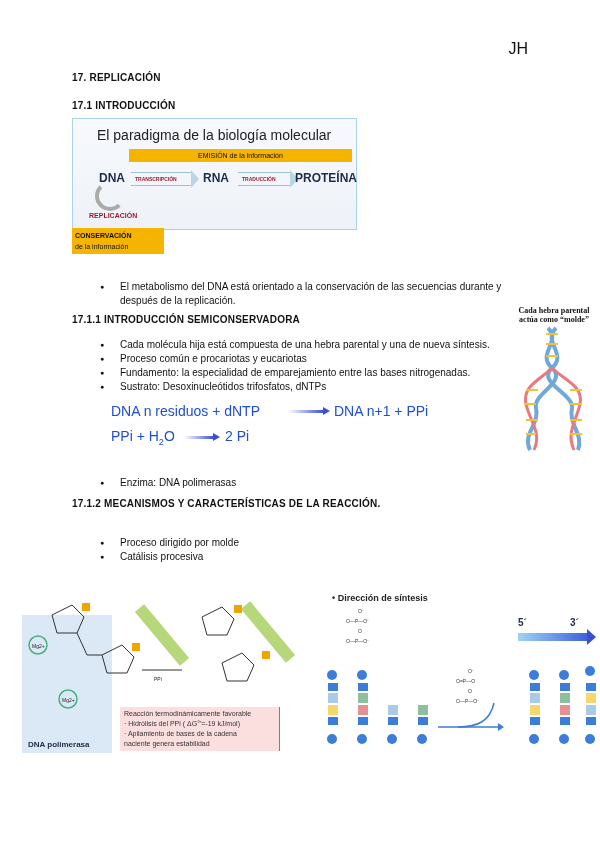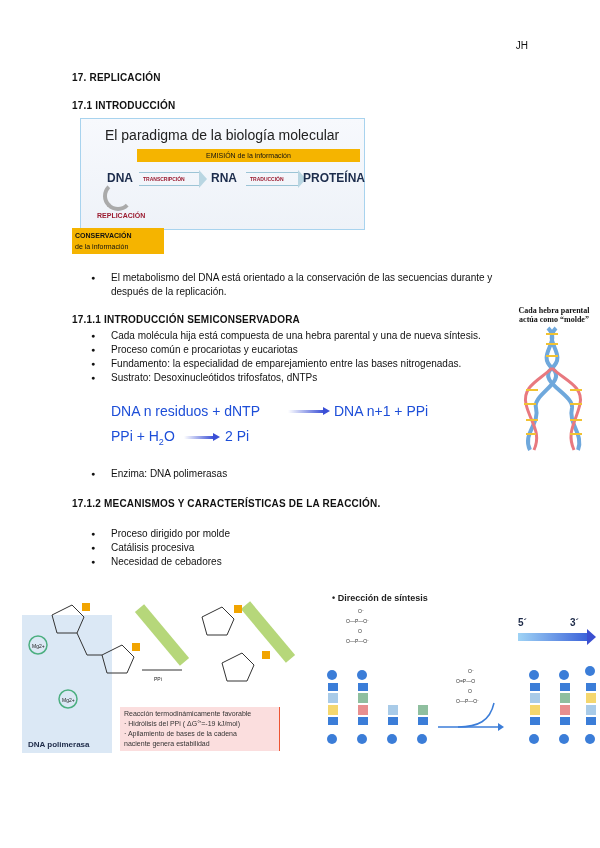--- a/index.html
+++ b/index.html
@@ -1,26 +1,26 @@
 <!DOCTYPE html>
 <html><head>
 <meta charset="utf-8">
 <style>
   html, body { margin:0; padding:0; background:#ffffff; }
   body { width:600px; height:848px; position:relative; overflow:hidden; font-family:"Liberation Sans", sans-serif; color:#111; }
   .abs { position:absolute; }
-  .initials { right:72px; top:40px; font-size:10px; }
+  .initials { right:72px; top:40px; font-size:16px; }
   .h1, .h2, .h3 { font-weight:bold; font-size:10px; letter-spacing:0.2px; }
   .bul { font-size:10px; line-height:14px; }
-  .bul ul { margin:1px; padding-left:0; list-style:none; }
+  .bul ul { margin:10px; padding-left:0; list-style:none; }
   .bul li { position:relative; padding-left:20px; }
   .bul li::before { content:"\25CF"; position:absolute; left:0; font-size:7px; top:0; }
 
   
-  .para { left:72px; top:118px; width:285px; height:112px; background:linear-gradient(#f7f9fd,#eef2f8); border:1px solid #a8d3ee; box-sizing:border-box;margin-left:8px; }
+  .para { left:72px; top:118px; width:285px; height:112px; background:linear-gradient(#f7f9fd,#eef2f8); border:1px solid #a8d3ee; box-sizing:border-box; }
   .para .title { position:absolute; left:24px; top:8px; font-size:14px; color:#222; }
   .para .emis { position:absolute; left:56px; top:30px; width:223px; height:13px; background:#f5b400; font-size:7px; text-align:center; line-height:13px; }
   .para .word { position:absolute; font-weight:bold; font-size:12px; color:#1c2c4c; }
   .para .arr { position:absolute; height:12px; font-size:5px; color:#9b1b30; font-weight:bold; line-height:12px; padding-left:4px; border-top:1px solid #9cc4d6; border-bottom:1px solid #9cc4d6; }
   .para .arr::after { content:""; position:absolute; right:-8px; top:-3px; border-left:8px solid #b9d6e2; border-top:9px solid transparent; border-bottom:9px solid transparent; }
   .para .repl { position:absolute; left:16px; top:93px; font-size:7px; font-weight:bold; color:#9b1b30; }
   .para .loop { position:absolute; left:22px; top:62px; width:22px; height:22px; border:4px solid #aaa; border-top-color:transparent; border-right-color:transparent; border-radius:50%; }
   .cons { left:72px; top:228px; width:92px; height:26px; background:#f5b400; font-size:7px; padding:2px 3px; box-sizing:border-box; line-height:11px; }
 
   
@@ -123,21 +123,20 @@
     </g>
   </svg>
 </div>
 
 <div class="abs h3" style="left:72px;top:498px;">17.1.2 MECANISMOS Y CARACTERÍSTICAS DE LA REACCIÓN.</div>
 
 <div class="abs bul" style="left:90px;top:526px;width:300px;">
   <ul>
     <li>Proceso dirigido por molde</li>
     <li>Catálisis procesiva</li>
-    <li>Necesidad de cebadores</li>
   </ul>
 </div>
 
 <div class="abs poly">
   <div class="polybox"></div>
   <svg class="abs" style="left:0;top:0;" width="285" height="120" viewBox="0 0 285 120">
     <polygon points="30,20 50,10 62,22 55,38 35,38" fill="none" stroke="#333" stroke-width="1"></polygon>
     <polygon points="80,60 100,50 112,62 105,78 85,78" fill="none" stroke="#333" stroke-width="1"></polygon>
     <line x1="55" y1="38" x2="65" y2="60" stroke="#333"></line>
     <line x1="65" y1="60" x2="80" y2="60" stroke="#333"></line>

